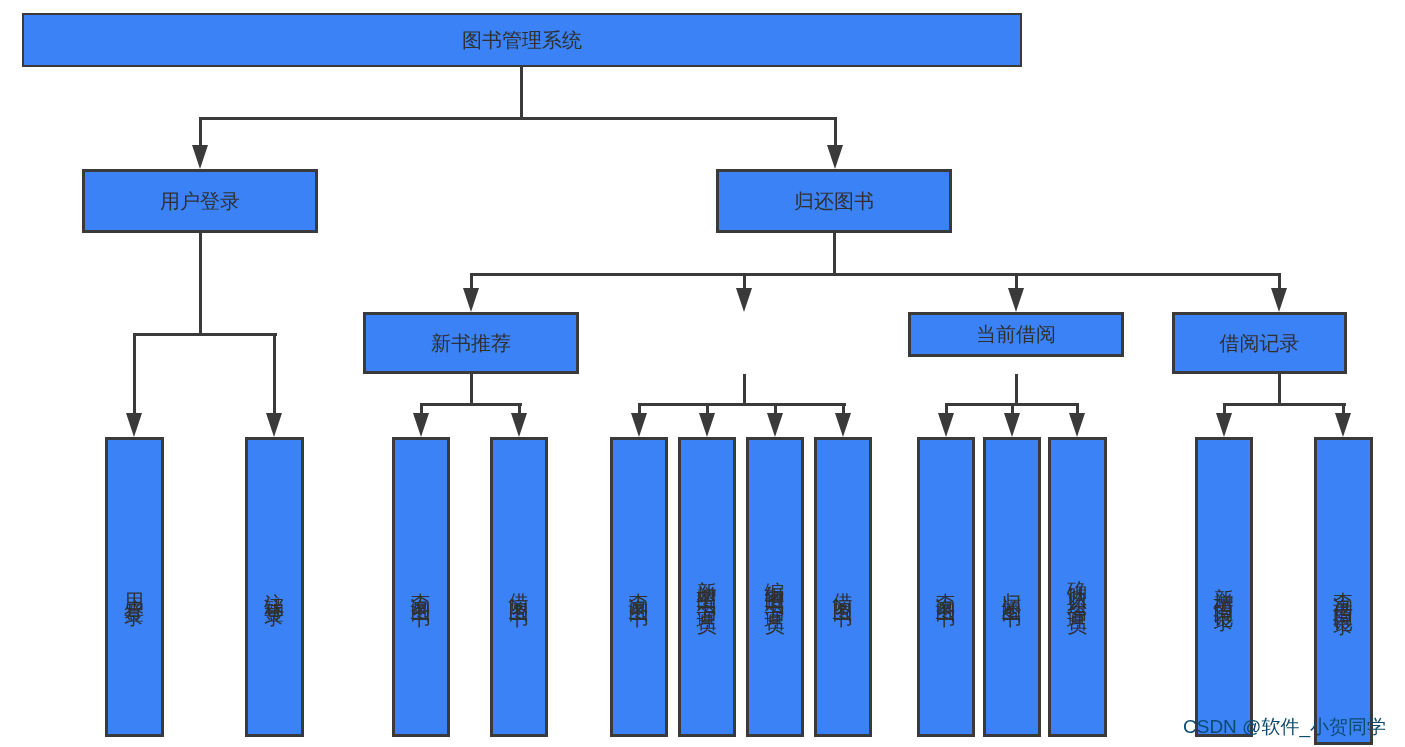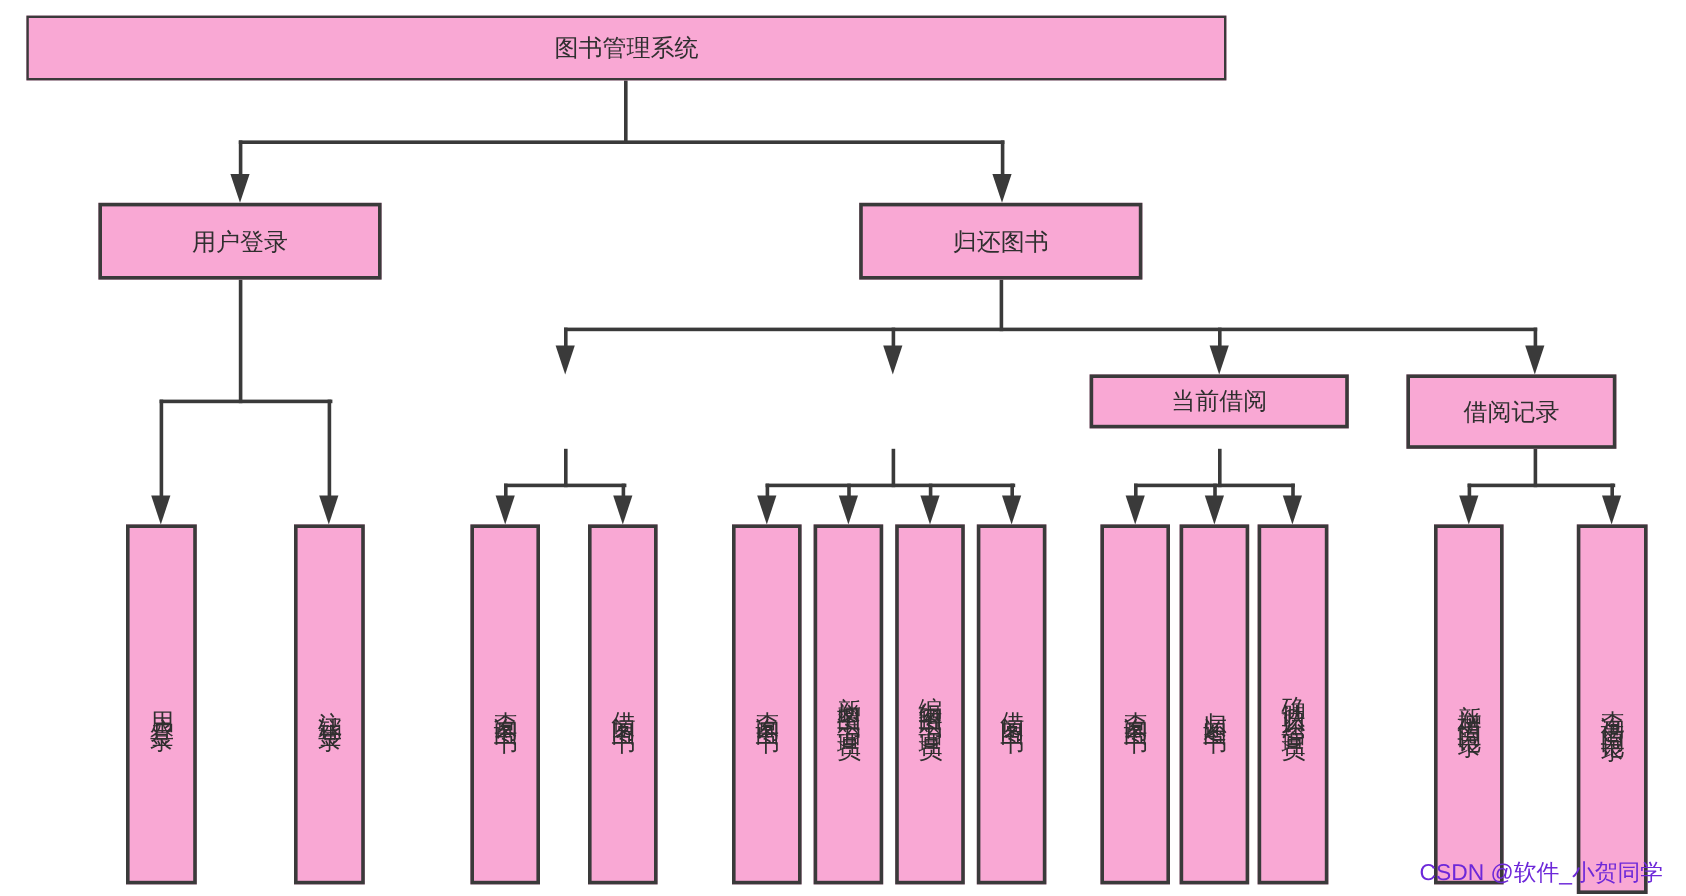--- a/index.html
+++ b/index.html
@@ -6,21 +6,21 @@
   #canvas{
     position:relative;
     width:1405px;height:747px;
     background:#ffffff;
     font-family:"Liberation Sans",sans-serif;
     overflow:hidden;
   }
   .box{
     position:absolute;
     box-sizing:border-box;
-    background:#f9a8d4;
+    background:#3b82f6;
     border:3px solid #3a3a3a;
     display:flex;align-items:center;justify-content:center;
     color:#2f2f2f;
     font-size:20px;
     z-index:2;
   }
   .box.root{border-width:2px;}
   .vlabel{
     writing-mode:vertical-rl;
     text-orientation:mixed;
@@ -34,21 +34,21 @@
     width:0;height:0;
     border-left:8px solid transparent;
     border-right:8px solid transparent;
     border-top:24px solid #3a3a3a;
   }
   .watermark{
     position:absolute;
     left:1183px;top:714px;
     width:210px;
     font-size:19px;
-    color:#6d28d9;
+    color:#0c4a6e;
     z-index:5;
     white-space:nowrap;
   }
 </style>
 </head>
 <body>
 
 <div id="canvas">
 
   <div class="box root" style="left:22px;top:13px;width:1000px;height:54px;">
@@ -56,20 +56,23 @@
   </div>
 
   <div class="box" style="left:82px;top:169px;width:236px;height:64px;">
     <span>用户登录</span>
   </div>
 
   <div class="box" style="left:716px;top:169px;width:236px;height:64px;">
     <span>归还图书</span>
   </div>
 
+  <div class="box" style="left:363px;top:312px;width:216px;height:62px;">
+    <span>新书推荐</span>
+  </div>
 
 
   <div class="box" style="left:908px;top:312px;width:216px;height:45px;">
     <span>当前借阅</span>
   </div>
 
   <div class="box" style="left:1172px;top:312px;width:175px;height:62px;">
     <span>借阅记录</span>
   </div>
 

